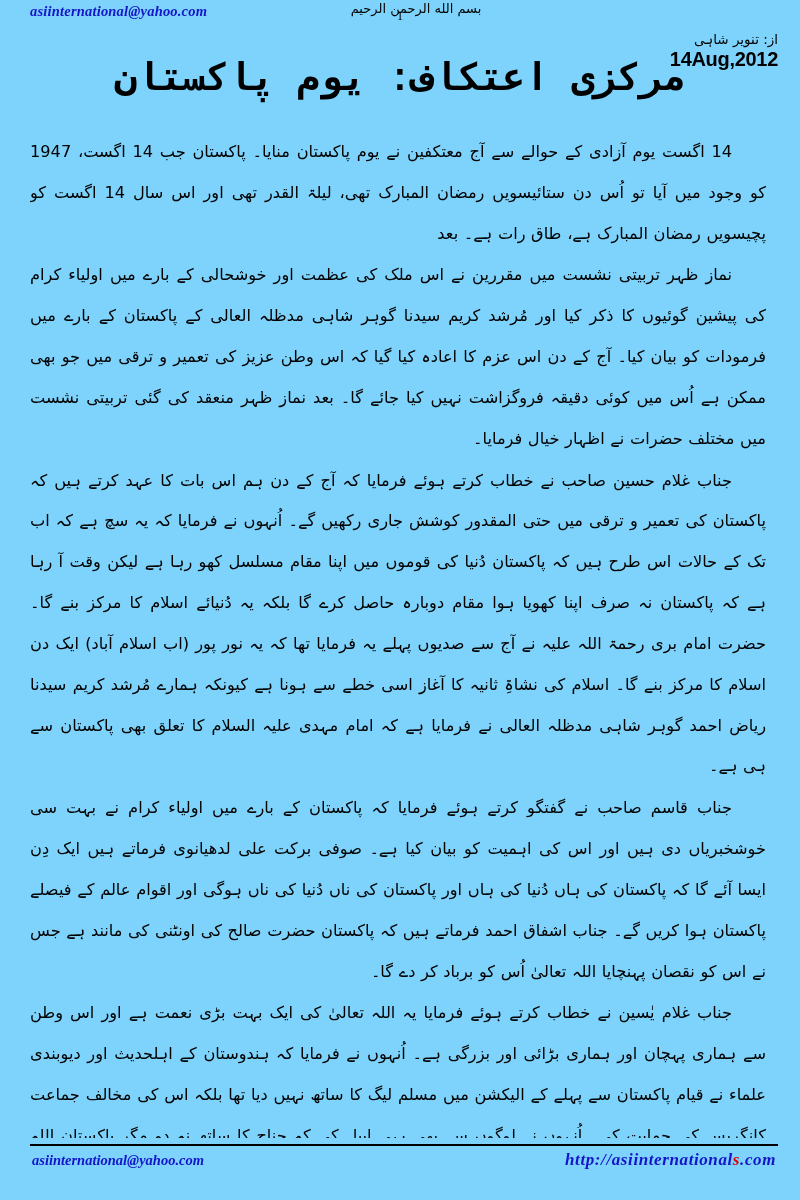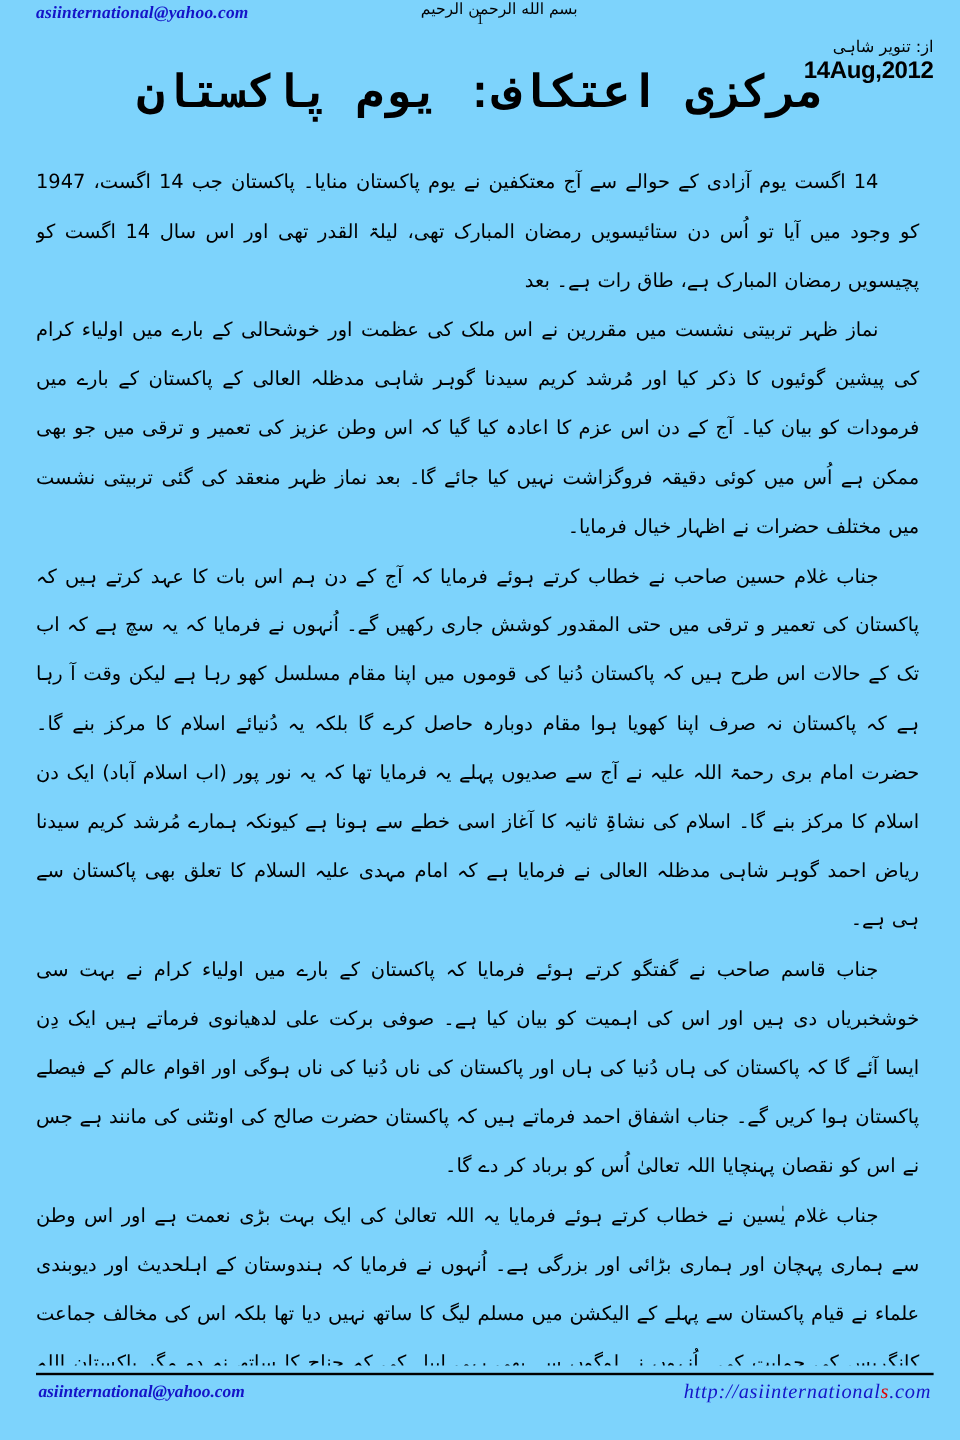--- a/index.html
+++ b/index.html
@@ -165,21 +165,21 @@
     font-size: 14.5px;
     color: #1414c8;
     white-space: nowrap;
   }
   .footer-url {
     position: absolute;
     right: 2px;
     top: 6px;
     font-family: "Liberation Serif", "DejaVu Serif", serif;
     font-style: italic;
-    font-weight: normal;
+    font-weight: bold;
     font-size: 17px;
     color: #1414c8;
     white-space: nowrap;
     letter-spacing: 0.6px;
   }
   .footer-url .accent {
     color: #e00000;
   }
 </style>
 </head>

